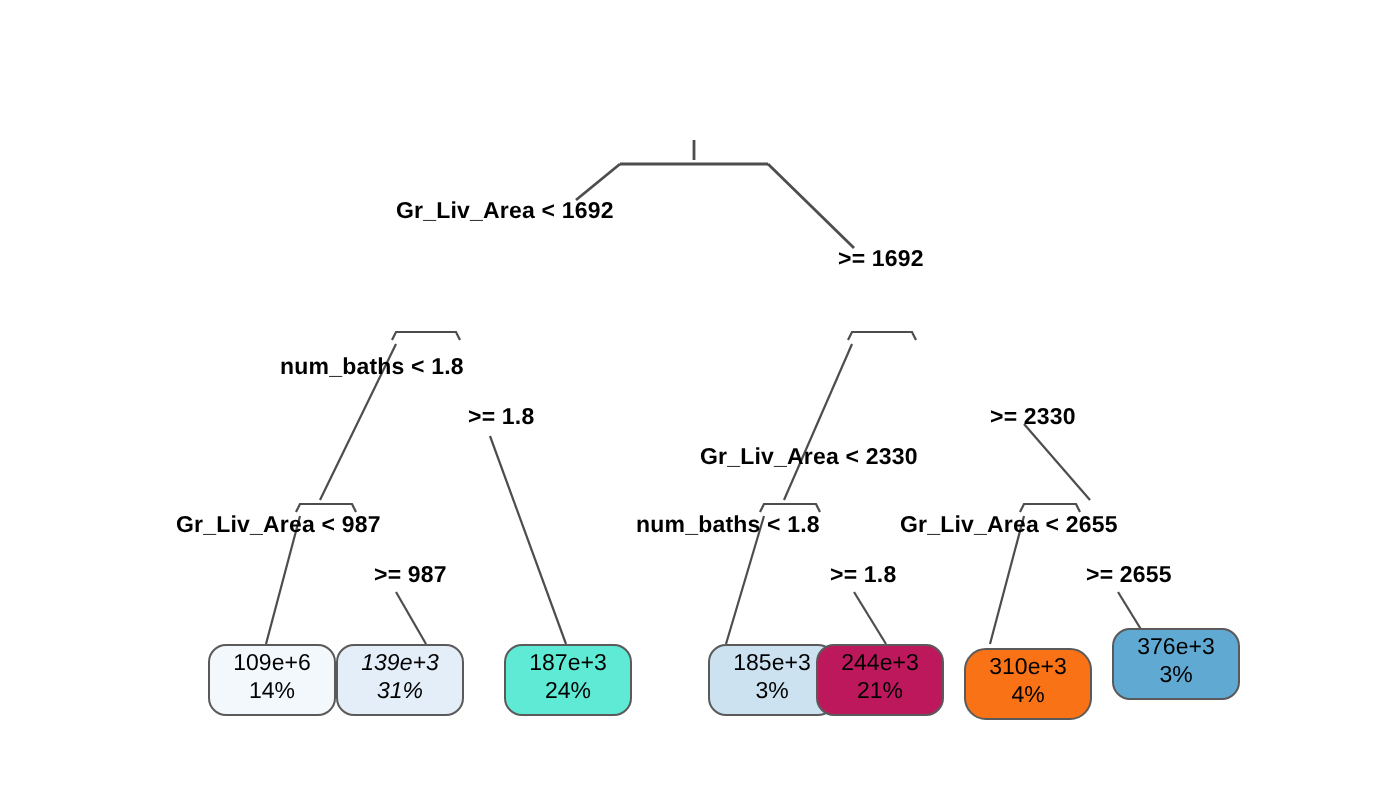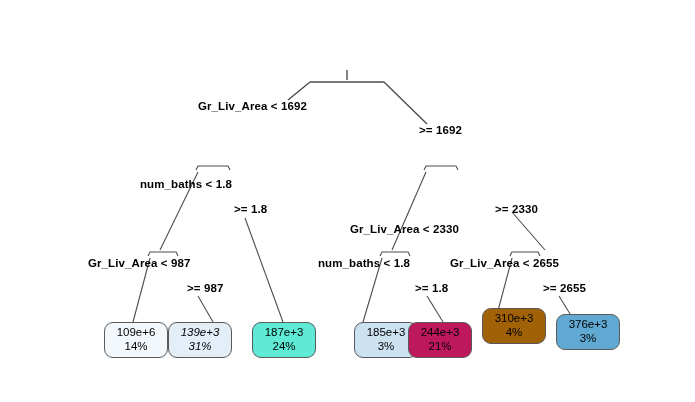--- a/index.html
+++ b/index.html
@@ -139,21 +139,21 @@
   <div class="leaf-box" style="left:334px; top:322px; background:#cce2f1;margin-left:20px;">
     <span class="leaf-value">185e+3</span>
     <span class="leaf-pct">3%</span>
   </div>
 
   <div class="leaf-box" style="left:408px; top:322px; background:#be185d;">
     <span class="leaf-value">244e+3</span>
     <span class="leaf-pct">21%</span>
   </div>
 
-  <div class="leaf-box" style="left:482px; top:308px; background:#a16207;">
+  <div class="leaf-box" style="left:482px; top:324px; background:#f97316;border-radius:11px;">
     <span class="leaf-value">310e+3</span>
     <span class="leaf-pct">4%</span>
   </div>
 
   <div class="leaf-box" style="left:556px; top:314px; background:#5fa9d2;">
     <span class="leaf-value">376e+3</span>
     <span class="leaf-pct">3%</span>
   </div>
 
 </div>

